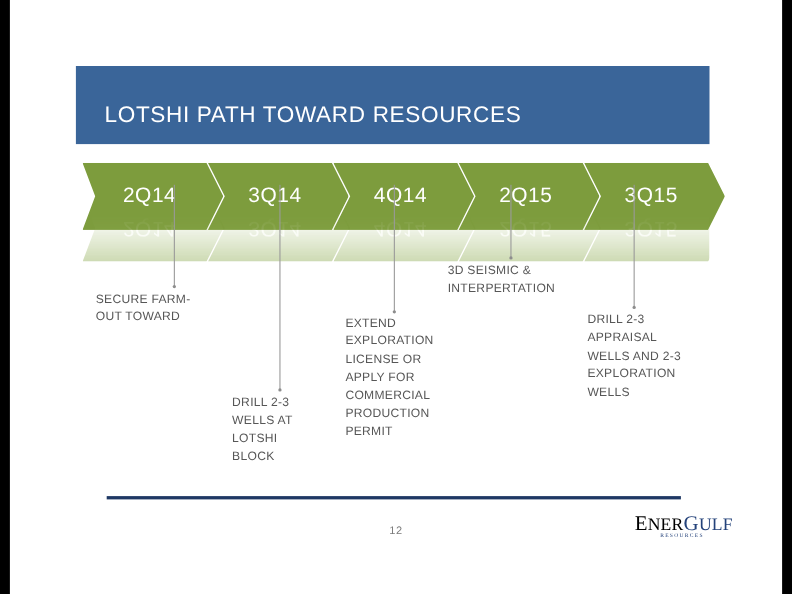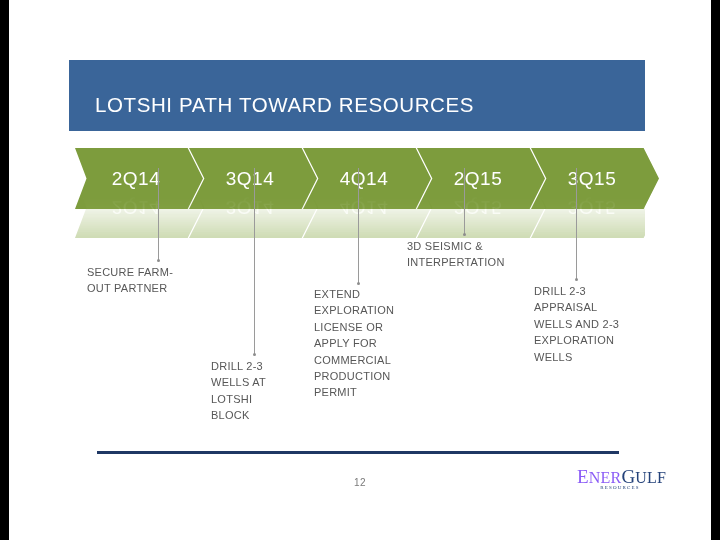--- a/index.html
+++ b/index.html
@@ -160,21 +160,21 @@
     height: 28px;
     text-align: center;
   }
   #logo-wordmark {
     font-family: "Liberation Serif", serif;
     font-size: 16px;
     line-height: 17px;
     letter-spacing: 0.2px;
     white-space: nowrap;
   }
-  #logo-ener { color: #8b5cf6; }
+  #logo-ener { color: #000000; }
   #logo-gulf { color: #24427a; }
   .logo-cap { font-size: 19px; }
   #logo-sub {
     font-family: "Liberation Serif", serif;
     font-size: 5px;
     letter-spacing: 1.2px;
     color: #24427a;
     margin-top: -1px;
   }
 </style>
@@ -236,21 +236,21 @@
     <div class="connector" style="left:349px;top:168px;height:115px;"></div>
     <div class="connector-dot" style="left:348px;top:282px;"></div>
 
     <div class="connector" style="left:455px;top:168px;height:66px;"></div>
     <div class="connector-dot" style="left:454px;top:233px;"></div>
 
     <div class="connector" style="left:567px;top:168px;height:111px;"></div>
     <div class="connector-dot" style="left:566px;top:278px;"></div>
 
     <div class="caption" style="left:78px;top:264px;width:130px;">SECURE FARM-
-OUT PARTNER</div>
+OUT TOWARD</div>
 
     <div class="caption" style="left:202px;top:358px;width:110px;">DRILL 2-3
 WELLS AT
 LOTSHI
 BLOCK</div>
 
     <div class="caption" style="left:305px;top:286px;width:120px;">EXTEND
 EXPLORATION
 LICENSE OR
 APPLY FOR

